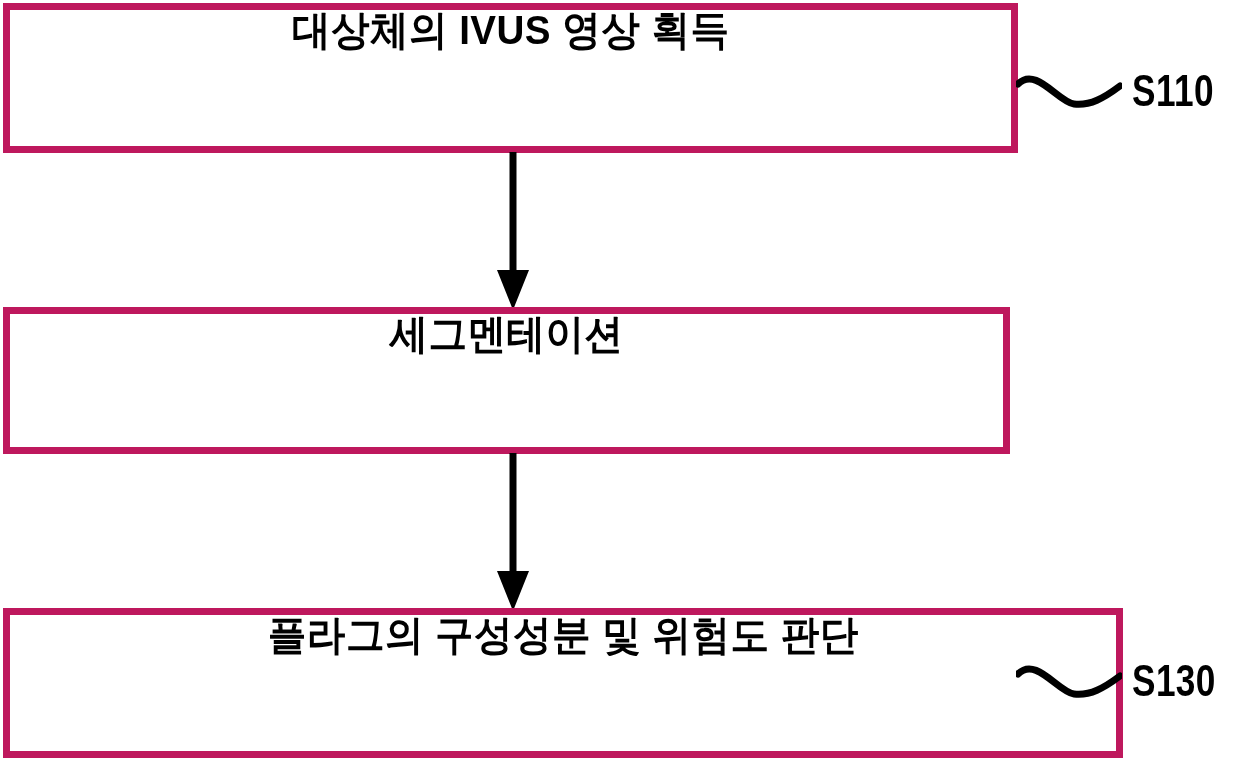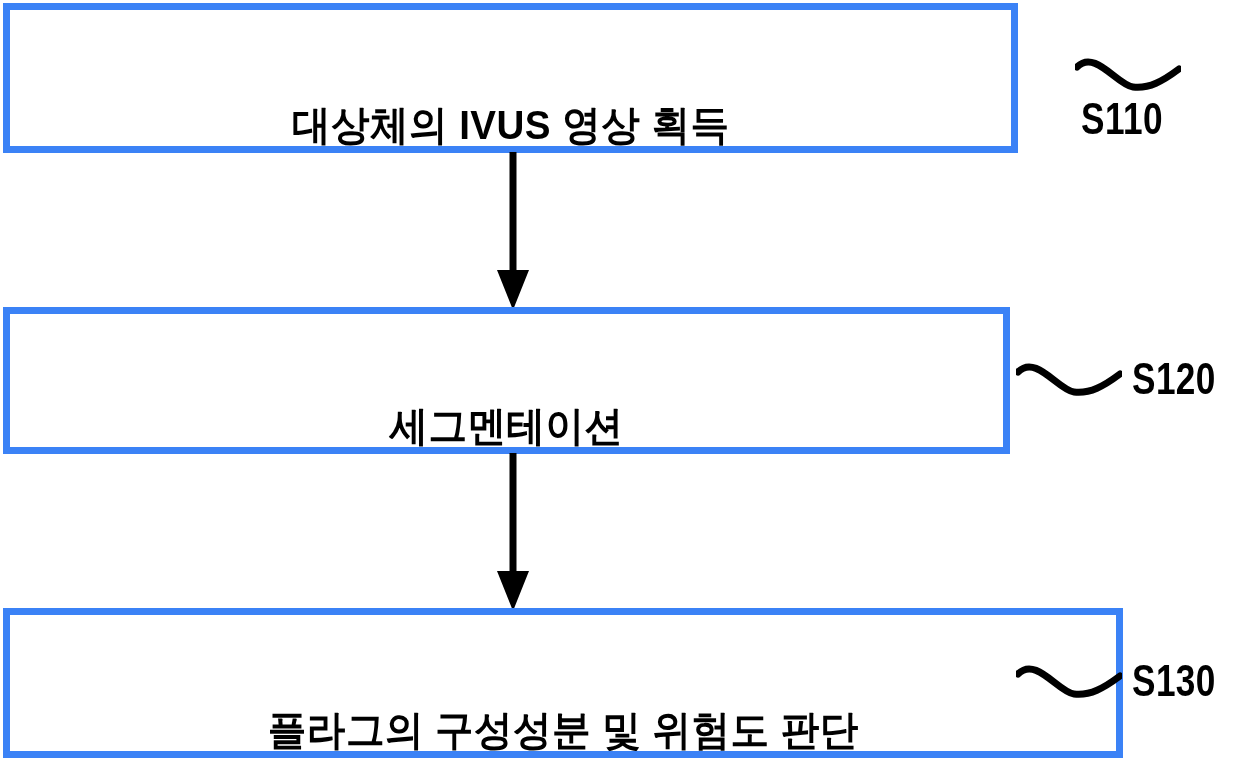--- a/index.html
+++ b/index.html
@@ -14,23 +14,23 @@
     background: #ffffff;
     overflow: hidden;
     font-family: "Liberation Sans", "DejaVu Sans", sans-serif;
   }
 
   
   .proc-box {
     position: absolute;
     box-sizing: border-box;
     background: #ffffff;
-    border: 7px solid #3b82f6;
+    border: 7px solid #be185d;
     display: flex;
-    align-items: flex-end;
+    align-items: flex-start;
     justify-content: center;
   }
   .proc-label {
     font-family: "Liberation Sans", "DejaVu Sans", sans-serif;
     font-weight: 700;
     font-size: 41px;
     line-height: 1;
     color: #000000;
     letter-spacing: 0.5px;
     white-space: nowrap;
@@ -53,21 +53,21 @@
 
   
   .ref-group {
     position: absolute;
     left: 1016px;
     width: 223px;
     height: 62px;
     display: flex;
     align-items: center;
   }
-  #ref-1 { top: 51px; flex-direction: column; }
+  #ref-1 { top: 60px; }
   #ref-2 { top: 348px; }
   #ref-3 { top: 650px; text-align: right; }
 
   .ref-wave {
     flex: 0 0 auto;
     width: 106px;
     height: 46px;
   }
   .ref-text {
     font-family: "Liberation Sans", "DejaVu Sans", sans-serif;
@@ -113,26 +113,20 @@
     <span class="proc-label">플라그의 구성성분 및 위험도 판단</span>
   </div>
 
   <div class="ref-group" id="ref-1">
     <svg class="ref-wave" viewBox="0 0 106 46" xmlns="http://www.w3.org/2000/svg">
       <path d="M2,16 C20,-2 42,34 58,36 C74,38 88,30 104,18" fill="none" stroke="#000000" stroke-width="7" stroke-linecap="round"></path>
     </svg>
     <span class="ref-text">S110</span>
   </div>
 
-  <div class="ref-group" id="ref-2">
-    <svg class="ref-wave" viewBox="0 0 106 46" xmlns="http://www.w3.org/2000/svg">
-      <path d="M2,16 C20,-2 42,34 58,36 C74,38 88,30 104,18" fill="none" stroke="#000000" stroke-width="7" stroke-linecap="round"></path>
-    </svg>
-    <span class="ref-text">S120</span>
-  </div>
 
   <div class="ref-group" id="ref-3">
     <svg class="ref-wave" viewBox="0 0 106 46" xmlns="http://www.w3.org/2000/svg">
       <path d="M2,16 C20,-2 42,34 58,36 C74,38 88,30 104,18" fill="none" stroke="#000000" stroke-width="7" stroke-linecap="round"></path>
     </svg>
     <span class="ref-text">S130</span>
   </div>
 
 </div>
 

